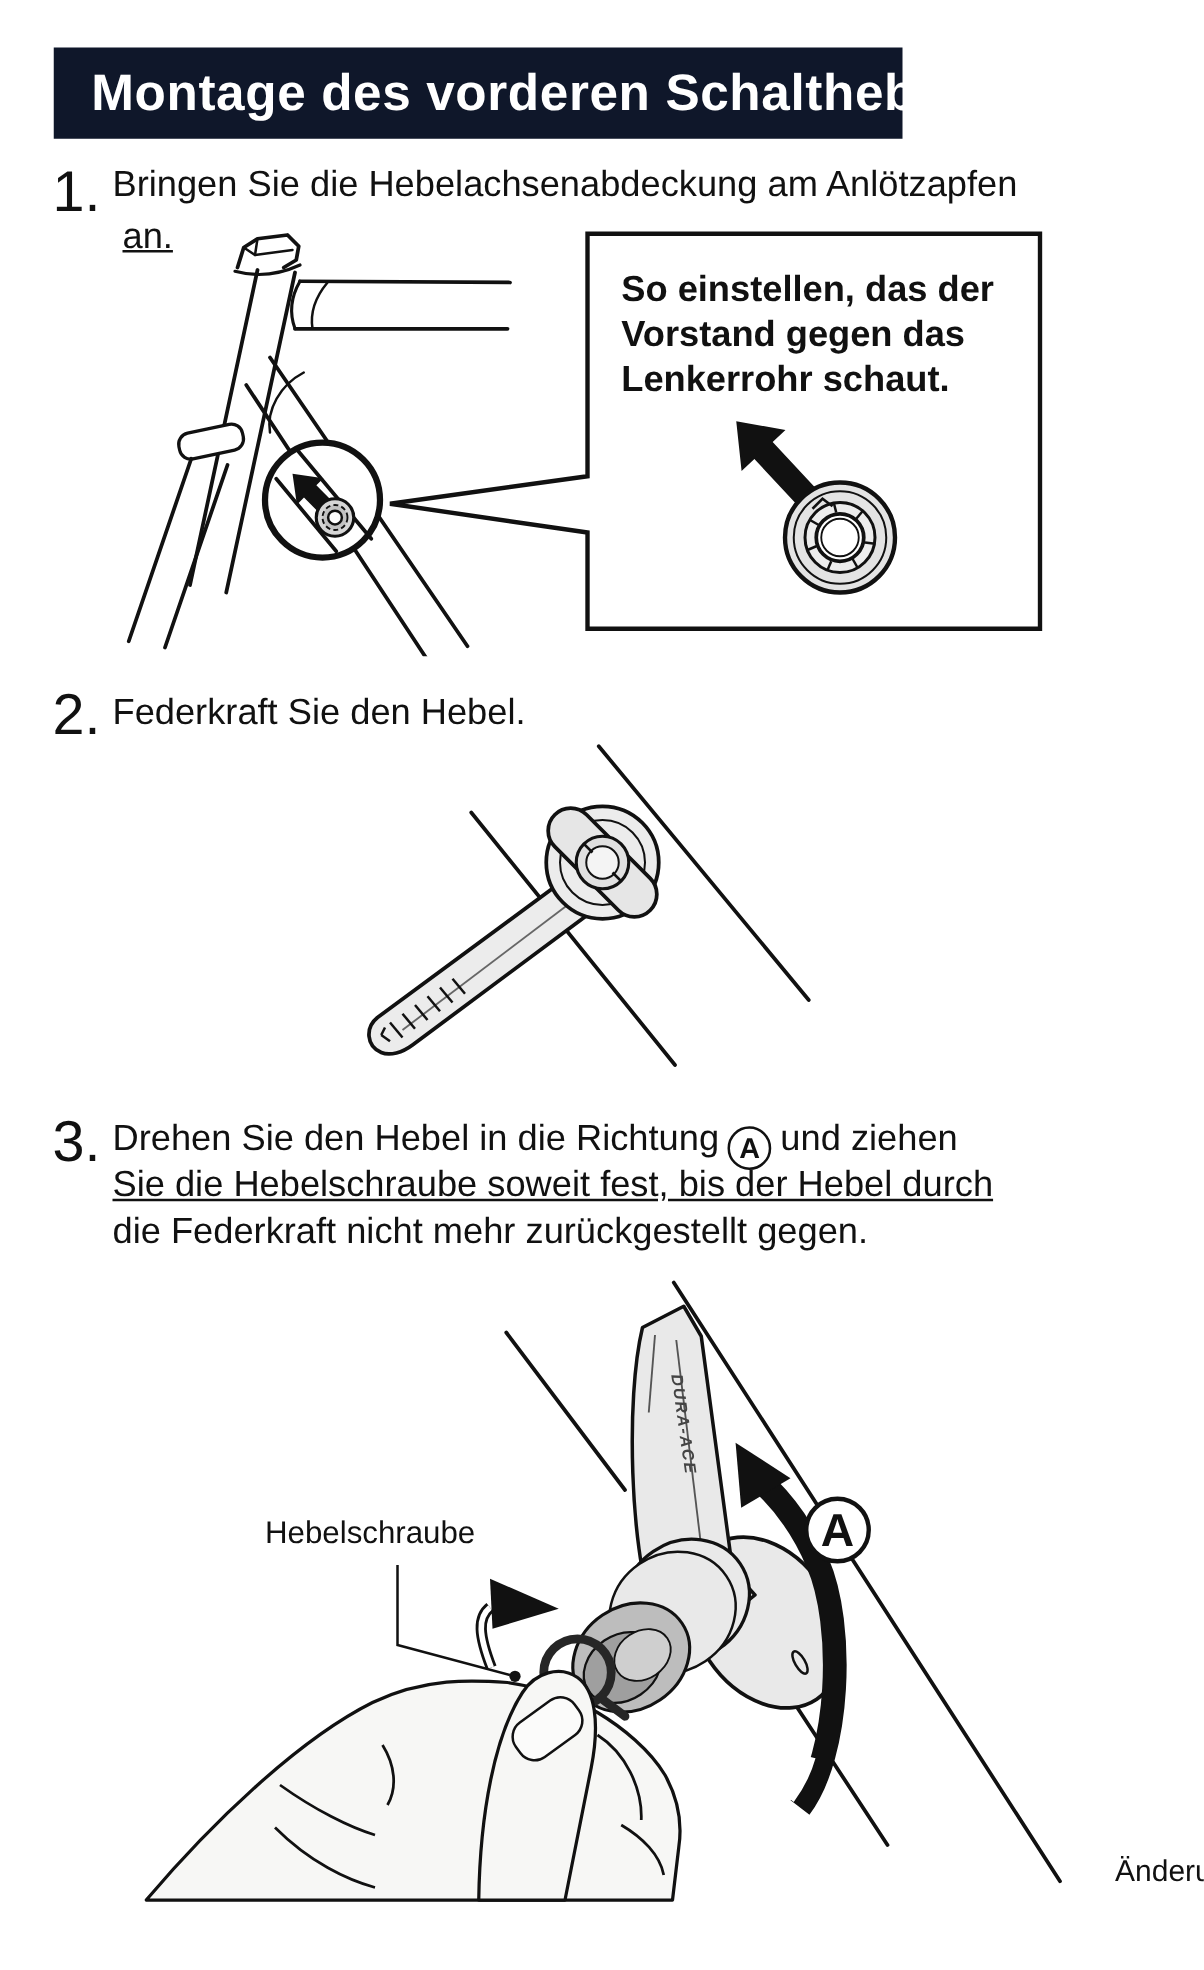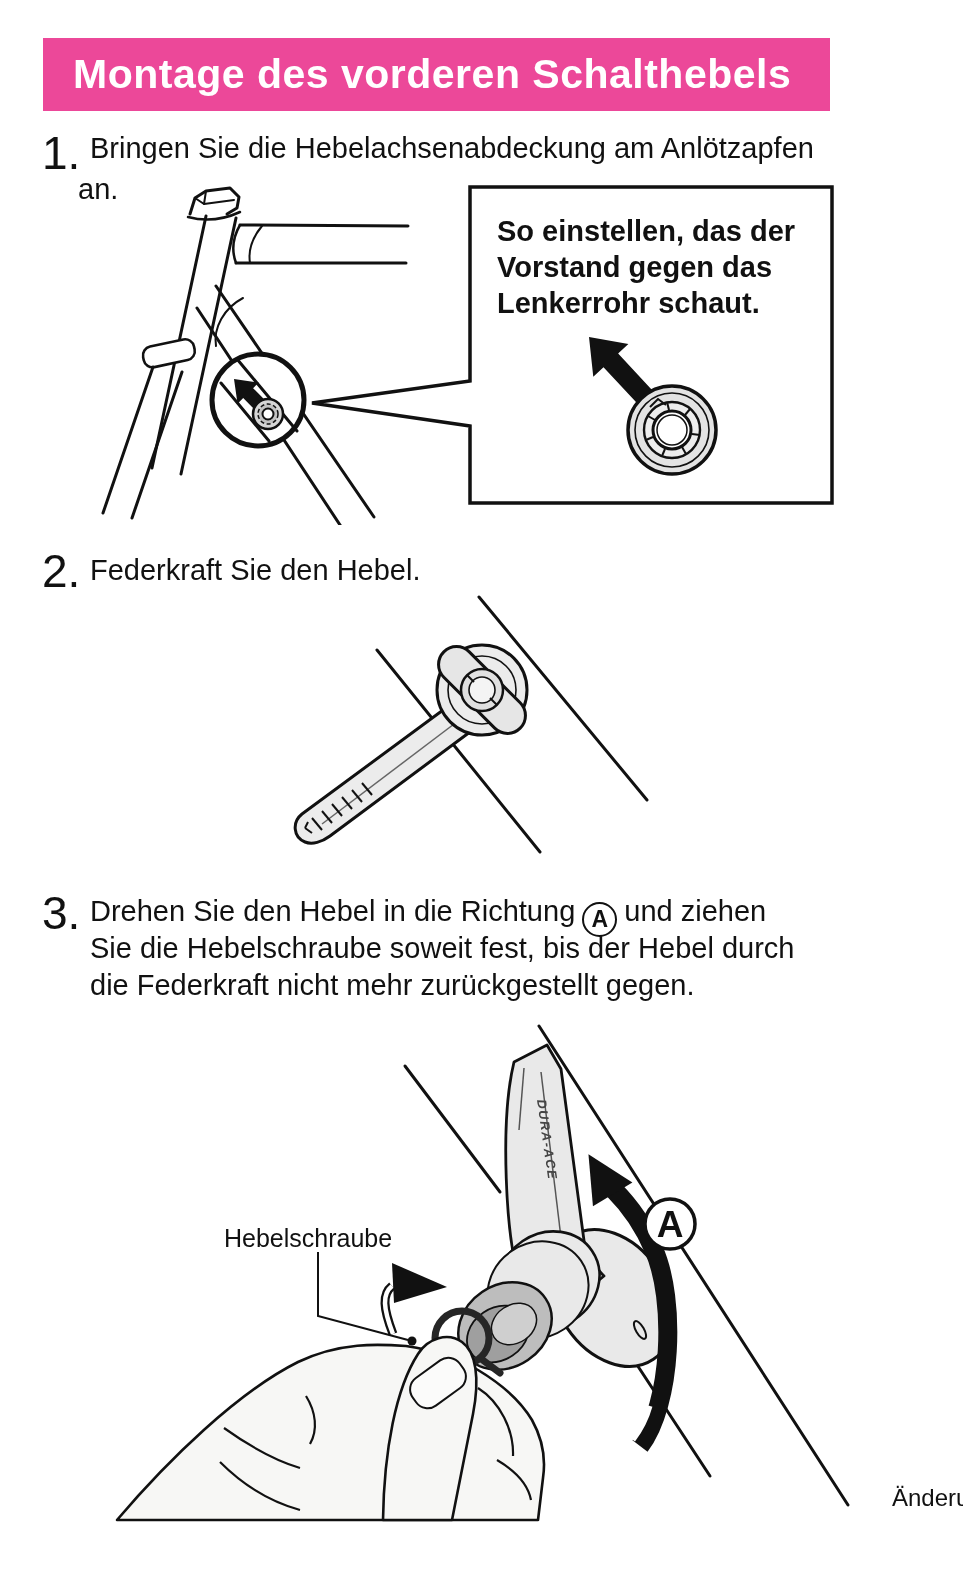--- a/index.html
+++ b/index.html
@@ -3,22 +3,22 @@
 <meta charset="utf-8">
 <style>
   html,body{margin:0;padding:0;}
   body{
     width:963px;height:1576px;position:relative;overflow:hidden;
     background:#ffffff;color:#111;
     font-family:"Liberation Sans","DejaVu Sans",sans-serif;
   }
   .abs{position:absolute;}
   .header-bar{
-    left:43px;top:38px;width:787px;height:73px;
-    background:#ec4899;display:flex;align-items:center;
+    left:43px;top:38px;width:679px;height:73px;
+    background:#0f172a;display:flex;align-items:center;
   }
   .header-bar .title{
     color:#ffffff;font-size:41px;font-weight:bold;padding-left:30px;
     letter-spacing:0.5px;white-space:nowrap;
   }
   .step-num{
     font-size:46px;color:#111;line-height:1;white-space:nowrap;
   }
   .step-line{
     font-size:29px;color:#111;line-height:37px;white-space:nowrap;
@@ -35,21 +35,21 @@
 </style>
 </head>
 <body>
 
 <div class="abs header-bar">
   <div class="title">Montage des vorderen Schalthebels</div>
 </div>
 
 <div class="abs step-num" style="left:42px;top:130px;">1.</div>
 <div class="abs step-line" style="left:90px;top:130px;">Bringen Sie die Hebelachsenabdeckung am Anlötzapfen</div>
-<div class="abs step-line" style="left:78px;top:171px;">an.</div>
+<div class="abs step-line" style="left:98px;top:171px;text-decoration:underline;">an.</div>
 
 <svg style="top:175px;" width="963" height="350" viewBox="0 175 963 350">
 
   <g stroke="#111" stroke-width="3" fill="none" stroke-linecap="round" stroke-linejoin="round">
 
     <path d="M190,214 L195,198 L206,191 L230,188 L239,197 L237,208 L227,214"></path>
     <path d="M195,198 L204,204 L234,200" stroke-width="2"></path>
     <path d="M204,204 L206,191" stroke-width="2"></path>
     <path d="M188,217 Q214,224 240,212" stroke-width="2.5"></path>
 
@@ -146,21 +146,21 @@
       <path d="M467,675 L474,682"></path>
       <path d="M490,698 L497,705"></path>
     </g>
   </g>
 </svg>
 
 <div class="abs step-num" style="left:42px;top:890px;">3.</div>
 <div class="abs step-line" style="left:90px;top:893px;text-align:right;">
   <span>Drehen Sie den Hebel in die Richtung</span><span class="circle-a">A</span><span>und ziehen</span>
 </div>
-<div class="abs step-line" style="left:90px;top:930px;">Sie die Hebelschraube soweit fest, bis der Hebel durch</div>
+<div class="abs step-line" style="left:90px;top:930px;text-decoration:underline;">Sie die Hebelschraube soweit fest, bis der Hebel durch</div>
 <div class="abs step-line" style="left:90px;top:967px;">die Federkraft nicht mehr zurückgestellt gegen.</div>
 
 <svg style="top:1015px;" width="963" height="535" viewBox="0 1015 963 535">
 
   <g stroke="#111" stroke-width="3" fill="none" stroke-linecap="round">
     <path d="M539,1026 L848,1505"></path>
     <path d="M405,1066 L500,1192"></path>
     <path d="M622,1342 L710,1476"></path>
   </g>
 
@@ -215,15 +215,15 @@
 
   <path d="M318,1252 L318,1316 L408,1340" stroke="#111" stroke-width="2" fill="none"></path>
   <circle cx="412" cy="1341" r="4.5" fill="#111"></circle>
 
   <g>
     <circle cx="670" cy="1224" r="25" fill="#fff" stroke="#111" stroke-width="3.5"></circle>
     <text x="670" y="1237" text-anchor="middle" font-size="37" font-weight="bold" fill="#111">A</text>
   </g>
 </svg>
 
-<div class="abs part-label" style="left:224px;top:1212px;margin-top:12px;">Hebelschraube</div>
+<div class="abs part-label" style="left:212px;top:1212px;">Hebelschraube</div>
 
 <div class="abs footer-text" style="left:892px;top:1484px;">Änderu</div>
 
 </body></html>

